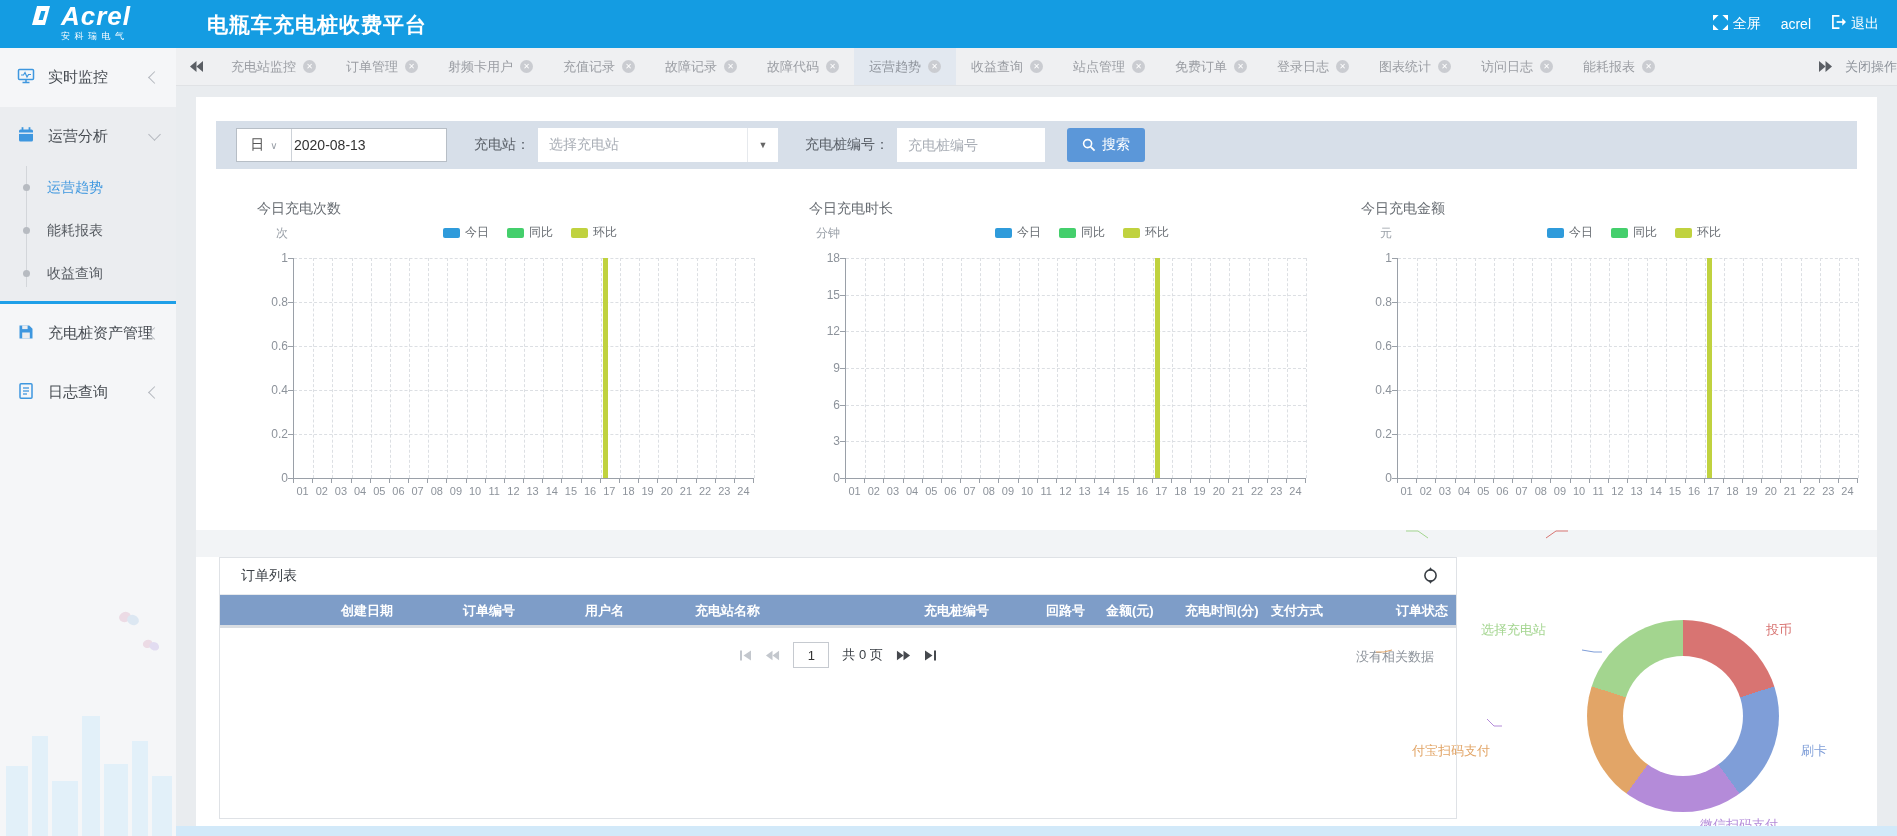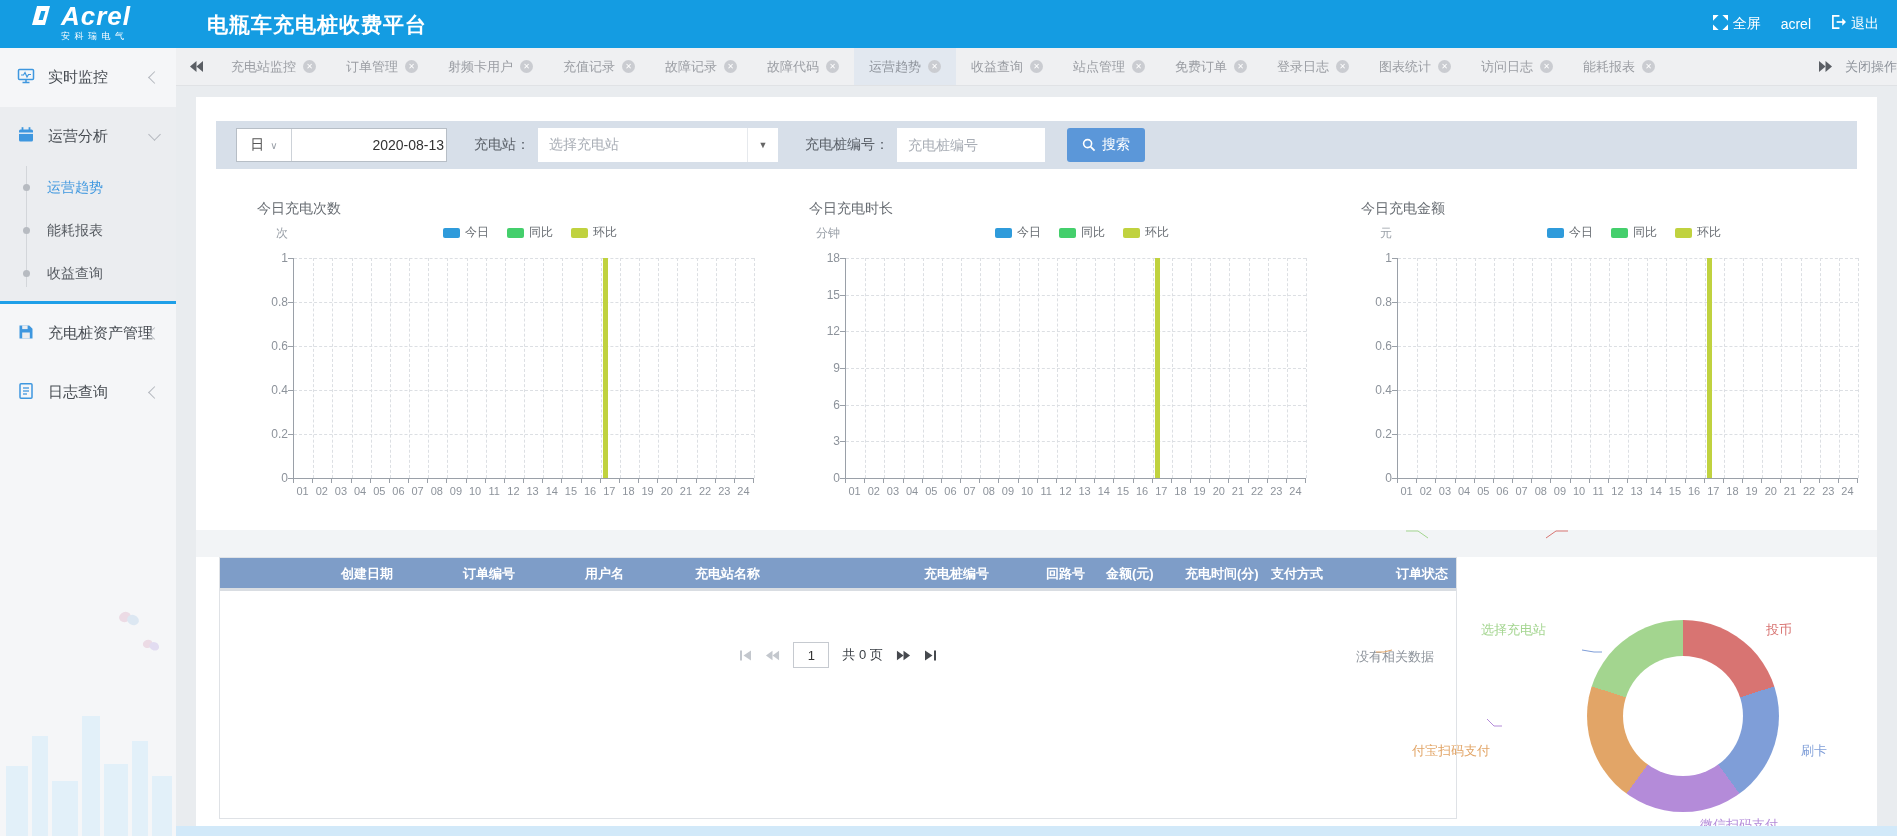--- a/index.html
+++ b/index.html
@@ -41,21 +41,21 @@
   .skyline div{position:absolute;bottom:0;background:#dbedfa;opacity:.75;}
   .butterfly{position:absolute;pointer-events:none;opacity:.65;}
   
   .panel{position:absolute;left:196px;top:97px;width:1681px;height:729px;background:#fff;z-index:5;}
   .filterbar{position:absolute;left:20px;top:24px;width:1641px;height:48px;background:#d7dfe9;
              display:flex;align-items:center;padding-left:20px;box-sizing:border-box;}
   .combo{display:flex;height:34px;background:#fff;border:1px solid #b7bec6;box-sizing:border-box;}
   .period-box{width:54px;display:flex;align-items:center;justify-content:center;gap:6px;font-size:14px;color:#555;
               border-right:1px solid #cdd2d8;cursor:pointer;}
   .period-caret{font-size:10px;color:#9aa0a8;}
-  .date-input{width:150px;border:0;outline:0;text-align:right;font-size:14px;color:#333;font-family:inherit;}
+  .date-input{width:150px;border:0;outline:0;text-align:left;font-size:14px;color:#333;font-family:inherit;}
   .f-label{margin-left:27px;font-size:14px;color:#5a6068;}
   .select{margin-left:8px;width:240px;height:34px;background:#fff;display:flex;align-items:center;
           justify-content:space-between;cursor:pointer;}
   .select .ph{padding-left:11px;font-size:14px;color:#a9aeb6;}
   .select .caret-box{width:30px;height:34px;display:flex;align-items:center;justify-content:center;
                      border-left:1px solid #e6e9ed;color:#666;font-size:9px;}
   .pile-input{margin-left:8px;width:148px;height:34px;border:0;outline:0;padding-left:11px;font-size:14px;
               color:#333;font-family:inherit;box-sizing:border-box;}
   .pile-input::placeholder{color:#a9aeb6;}
   .search-btn{margin-left:22px;height:34px;padding:0 15px;background:#5B97D9;color:#fff;border:0;border-radius:3px;
@@ -660,20 +660,30 @@
           <div class="xlab" style="left: 459.917px;">21</div>
           <div class="xlab" style="left: 479.083px;">22</div>
           <div class="xlab" style="left: 498.25px;">23</div>
           <div class="xlab" style="left: 517.417px;">24</div>
         </div>
       </div>
 
     <div class="strip"></div>
 
     <div class="table-panel">
+      <div class="tp-header">
+        <span class="tp-title">订单列表</span>
+        <span class="tp-icon">
+          <svg width="15" height="17" viewBox="0 0 15 17">
+            <circle cx="7.5" cy="8.5" r="5.6" fill="none" stroke="#3a3f45" stroke-width="1.6"></circle>
+            <polygon points="7.5,0.2 5.2,3.4 9.8,3.4" fill="#3a3f45"></polygon>
+            <polygon points="7.5,16.8 5.2,13.6 9.8,13.6" fill="#3a3f45"></polygon>
+          </svg>
+        </span>
+      </div>
       <div class="thead" id="thead">
           <span class="th" style="left: 85px; margin-left: 36px;">创建日期</span>
           <span class="th" style="left: 243px;">订单编号</span>
           <span class="th" style="left: 365px;">用户名</span>
           <span class="th" style="left: 475px;">充电站名称</span>
           <span class="th" style="left: 704px;">充电桩编号</span>
           <span class="th" style="left: 826px;">回路号</span>
           <span class="th" style="left: 886px;">金额(元)</span>
           <span class="th" style="left: 965px;">充电时间(分)</span>
           <span class="th" style="left: 1051px;">支付方式</span>

